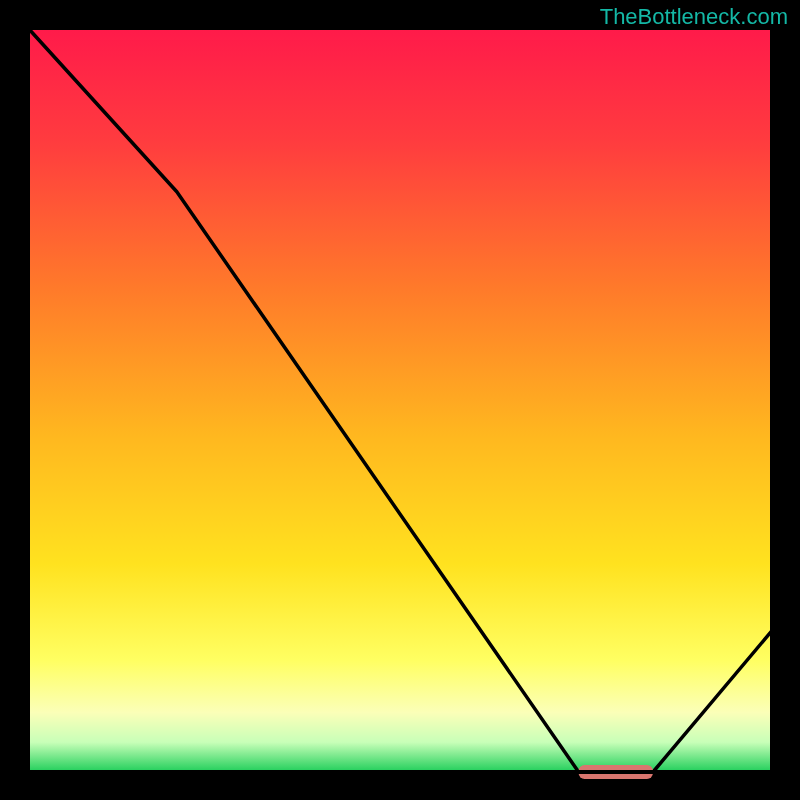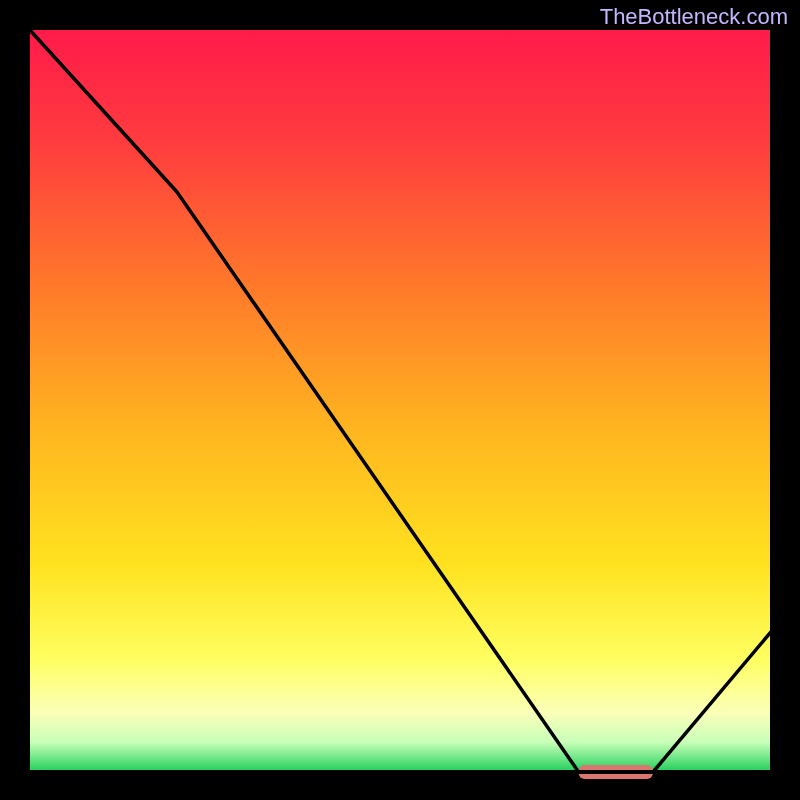--- a/index.html
+++ b/index.html
@@ -13,21 +13,21 @@
   }
   .container {
     width: 800px;
     height: 800px;
     position: relative;
   }
   .watermark {
     position: absolute;
     top: 4px;
     right: 12px;
-    color: #c4b5fd;
+    color: #14b8a6;
     font-size: 22px;
     font-weight: 500;
     z-index: 10;
   }
   svg {
     display: block;
   }
 </style>
 </head>
 <body>

